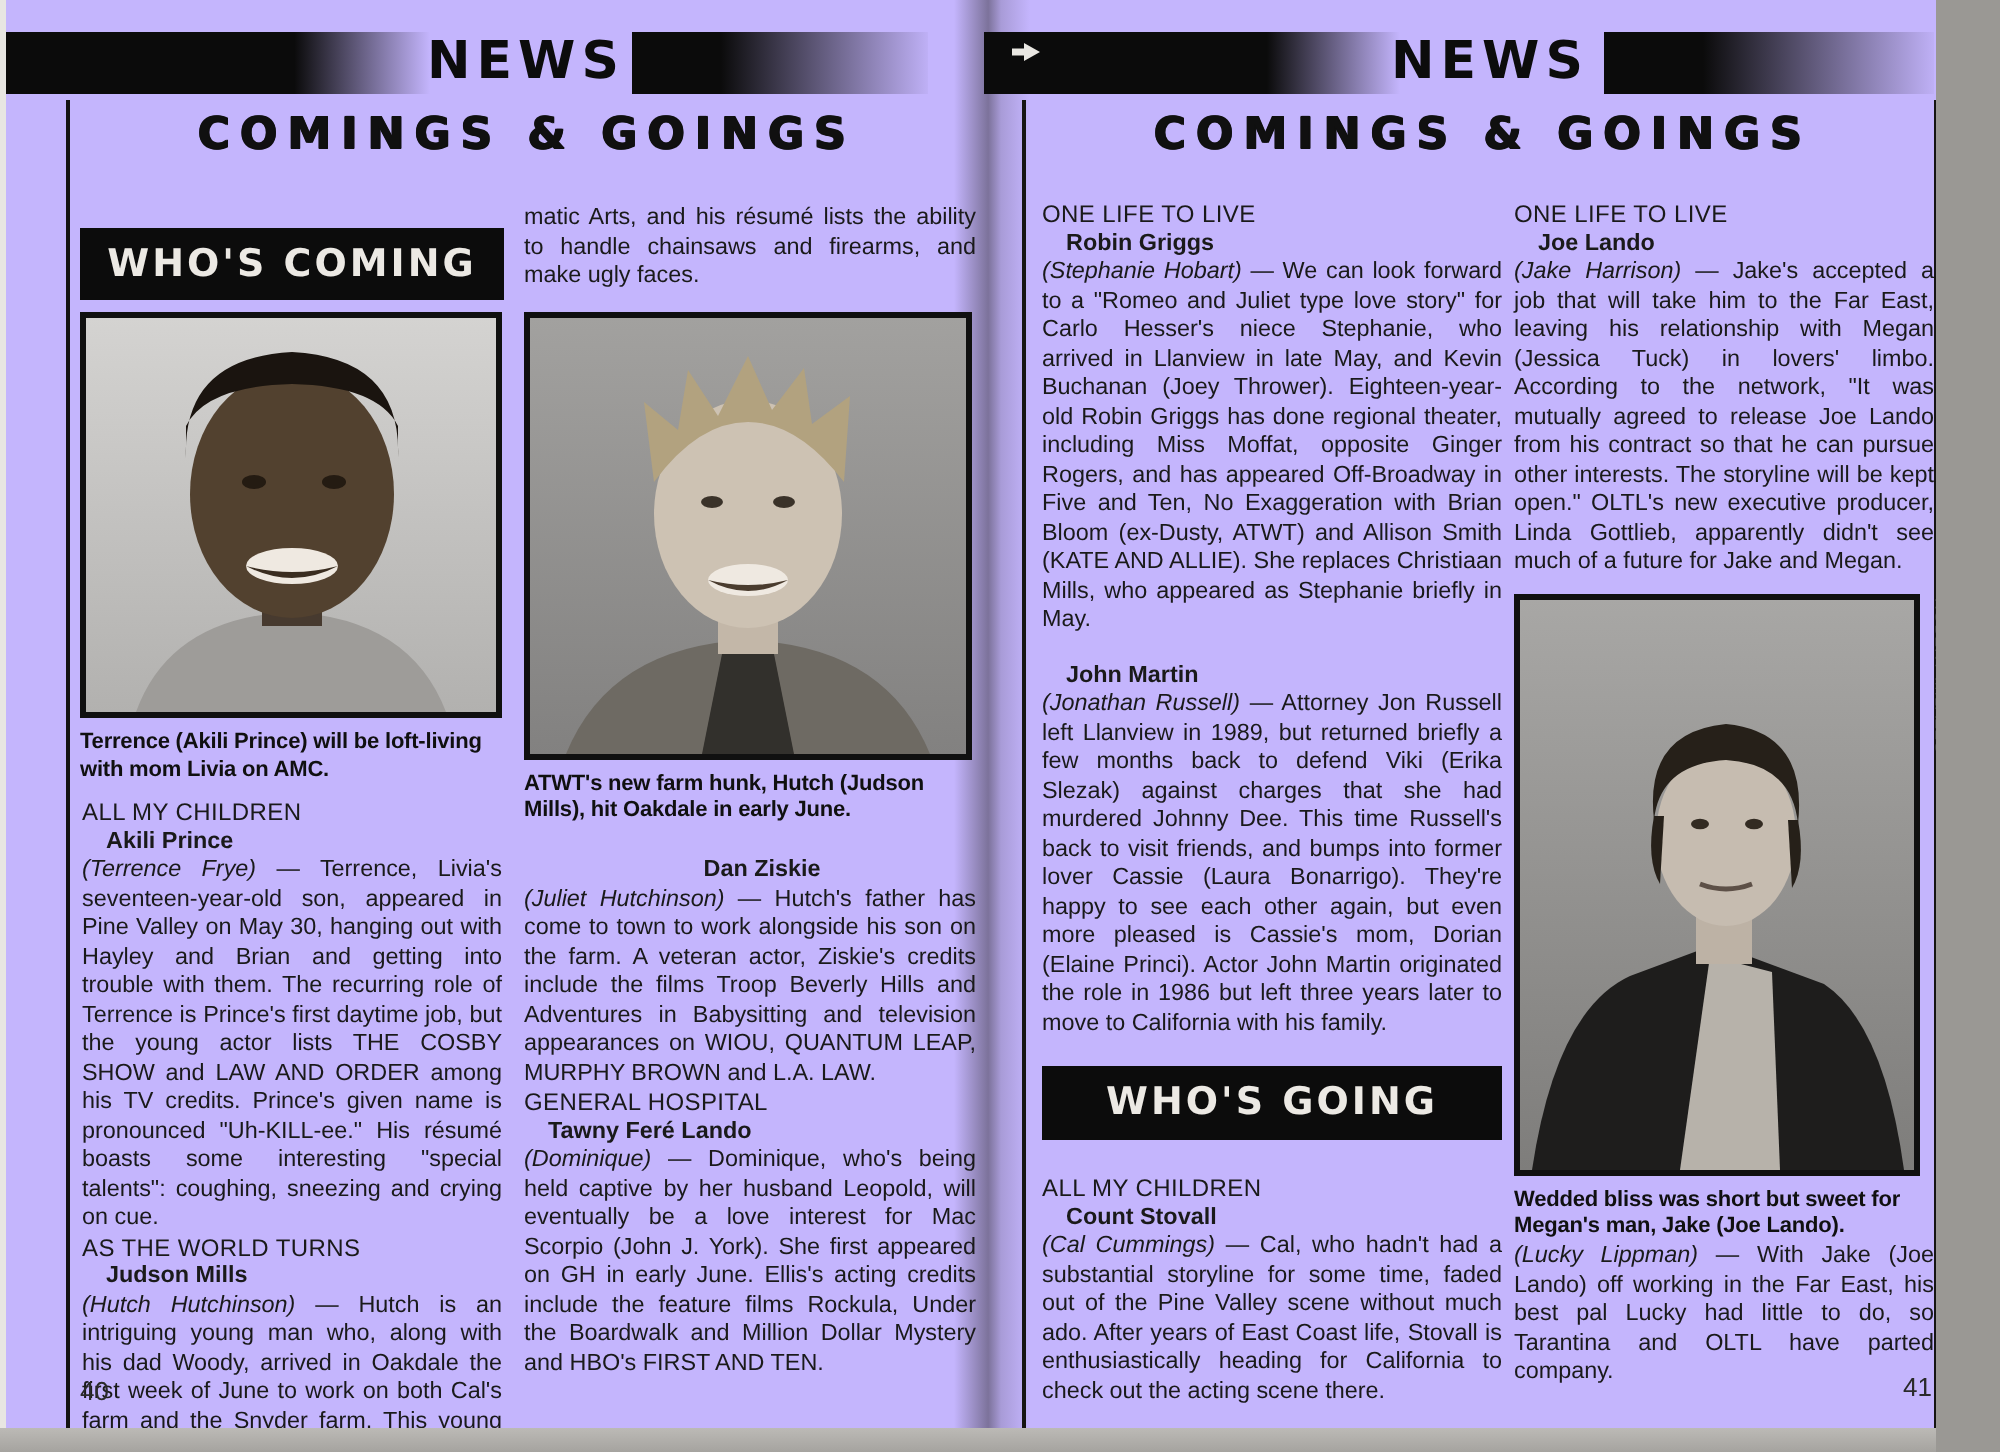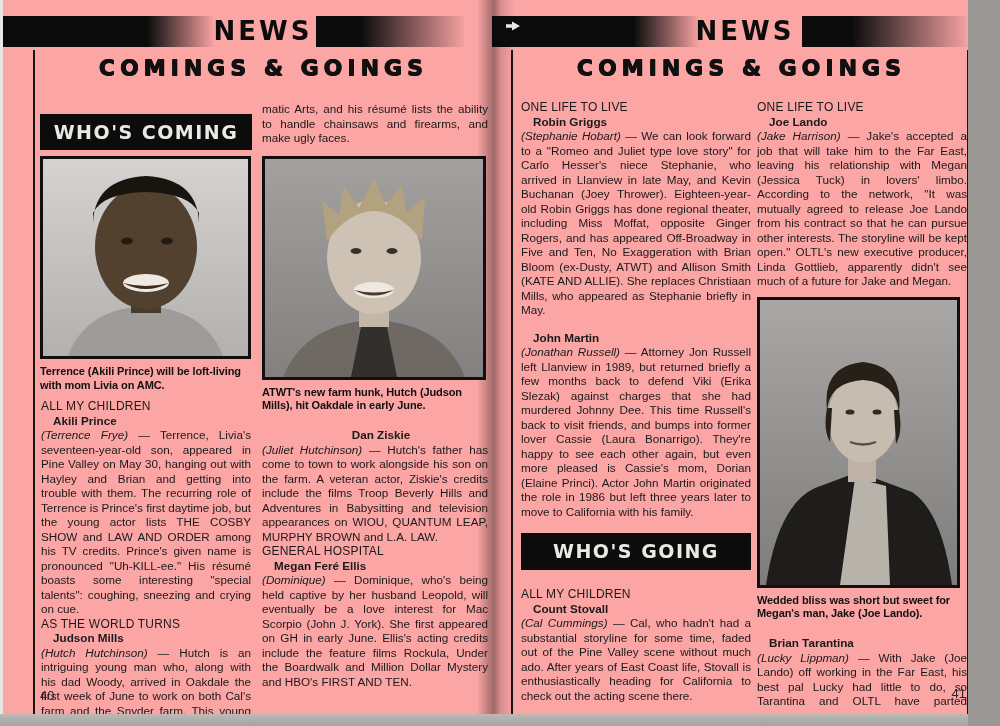--- a/index.html
+++ b/index.html
@@ -1,18 +1,18 @@
 <!DOCTYPE html>
 <html><head>
 <meta charset="utf-8">
 <style>
   html,body{margin:0;padding:0;background:#9a9894;}
   .scan{
     position:relative;width:968px;height:726px;overflow:hidden;
-    background:#fca5a5;
+    background:#c4b5fd;
     font-family:"Liberation Sans",sans-serif;color:#181818;
   }
   .edge-left{position:absolute;left:0;top:0;width:3px;height:726px;background:#e8e6e2;}
   .edge-right{position:absolute;left:985px;top:0;width:15px;height:726px;
     background:linear-gradient(90deg,#cac8c4 0%,#b4b2ae 60%,#c2c0bc 100%);z-index:6;}
   .edge-bottom{position:absolute;left:0;top:714px;width:1000px;height:12px;
     background:linear-gradient(180deg,#bcbab6,#a5a39f);z-index:6;}
   .spine{position:absolute;left:477px;top:0;width:38px;height:726px;z-index:1;
     background:linear-gradient(90deg,rgba(0,0,0,0) 0%,rgba(25,22,19,0.42) 45%,rgba(25,22,19,0.16) 62%,rgba(0,0,0,0) 100%);}
   .bar{position:absolute;top:16px;height:31px;z-index:2;}
@@ -119,21 +119,21 @@
         <ellipse cx="109" cy="131" rx="20" ry="8" fill="#efe9e1"></ellipse>
         <path d="M89 131 Q109 142 129 131 Q109 136 89 131 Z" fill="#4a3c2e"></path>
       </svg>
     </div>
     <p class="caption" style="margin-top:6px;">ATWT's new farm hunk, Hutch (Judson Mills), hit Oakdale in early June.</p>
 
     <p class="actor" style="margin-top:15px;text-align:center;">Dan Ziskie</p>
     <p><span class="it">(Juliet Hutchinson)</span><span> — Hutch's father has come to town to work alongside his son on the farm. A veteran actor, Ziskie's credits include the films Troop Beverly Hills and Adventures in Babysitting and television appearances on WIOU, QUANTUM LEAP, MURPHY BROWN and L.A. LAW.</span></p>
 
     <p class="show">GENERAL HOSPITAL</p>
-    <p class="actor">Megan Feré Ellis</p>
+    <p class="actor">Tawny Feré Lando</p>
     <p><span class="it">(Dominique)</span><span> — Dominique, who's being held captive by her husband Leopold, will eventually be a love interest for Mac Scorpio (John J. York). She first appeared on GH in early June. Ellis's acting credits include the feature films Rockula, Under the Boardwalk and Million Dollar Mystery and HBO's FIRST AND TEN.</span></p>
   </div>
 
   <div class="pageno" style="left:40px;top:688px;">40</div>
 
   <div class="bar fade-out" style="left:492px;width:208px;"></div>
   <div class="marker">
     <svg width="16" height="12" viewBox="0 0 16 12">
       <path d="M15 6 L7 1.5 L7 4.3 L1 4.3 L1 7.7 L7 7.7 L7 10.5 Z" fill="#e9e7e2"></path>
     </svg>
@@ -184,21 +184,20 @@
           <path d="M139 110 Q143 132 136 144 L134 110 Z" fill="#262019"></path>
           <ellipse cx="90" cy="112" rx="4.5" ry="2.6" fill="#332b22"></ellipse>
           <ellipse cx="117" cy="112" rx="4.5" ry="2.6" fill="#332b22"></ellipse>
           <path d="M90 142 Q103 147 116 142" stroke="#5d5047" stroke-width="2.4" fill="none"></path>
         </svg>
       </div>
       <span class="credit">ROBERT MILAZZO</span>
     </div>
     <p class="caption" style="margin-top:6px;">Wedded bliss was short but sweet for Megan's man, Jake (Joe Lando).</p>
 
-    <p class="actor" style="margin-top:15px;">Brian Tarantina</p>
     <p><span class="it">(Lucky Lippman)</span><span> — With Jake (Joe Lando) off working in the Far East, his best pal Lucky had little to do, so Tarantina and OLTL have parted company.</span></p>
   </div>
 
   <div class="pageno" style="left:930px;top:686px;width:36px;text-align:right;">41</div>
 
   <div class="edge-right"></div>
   <div class="edge-bottom"></div>
 </div>
 
 </body></html>

